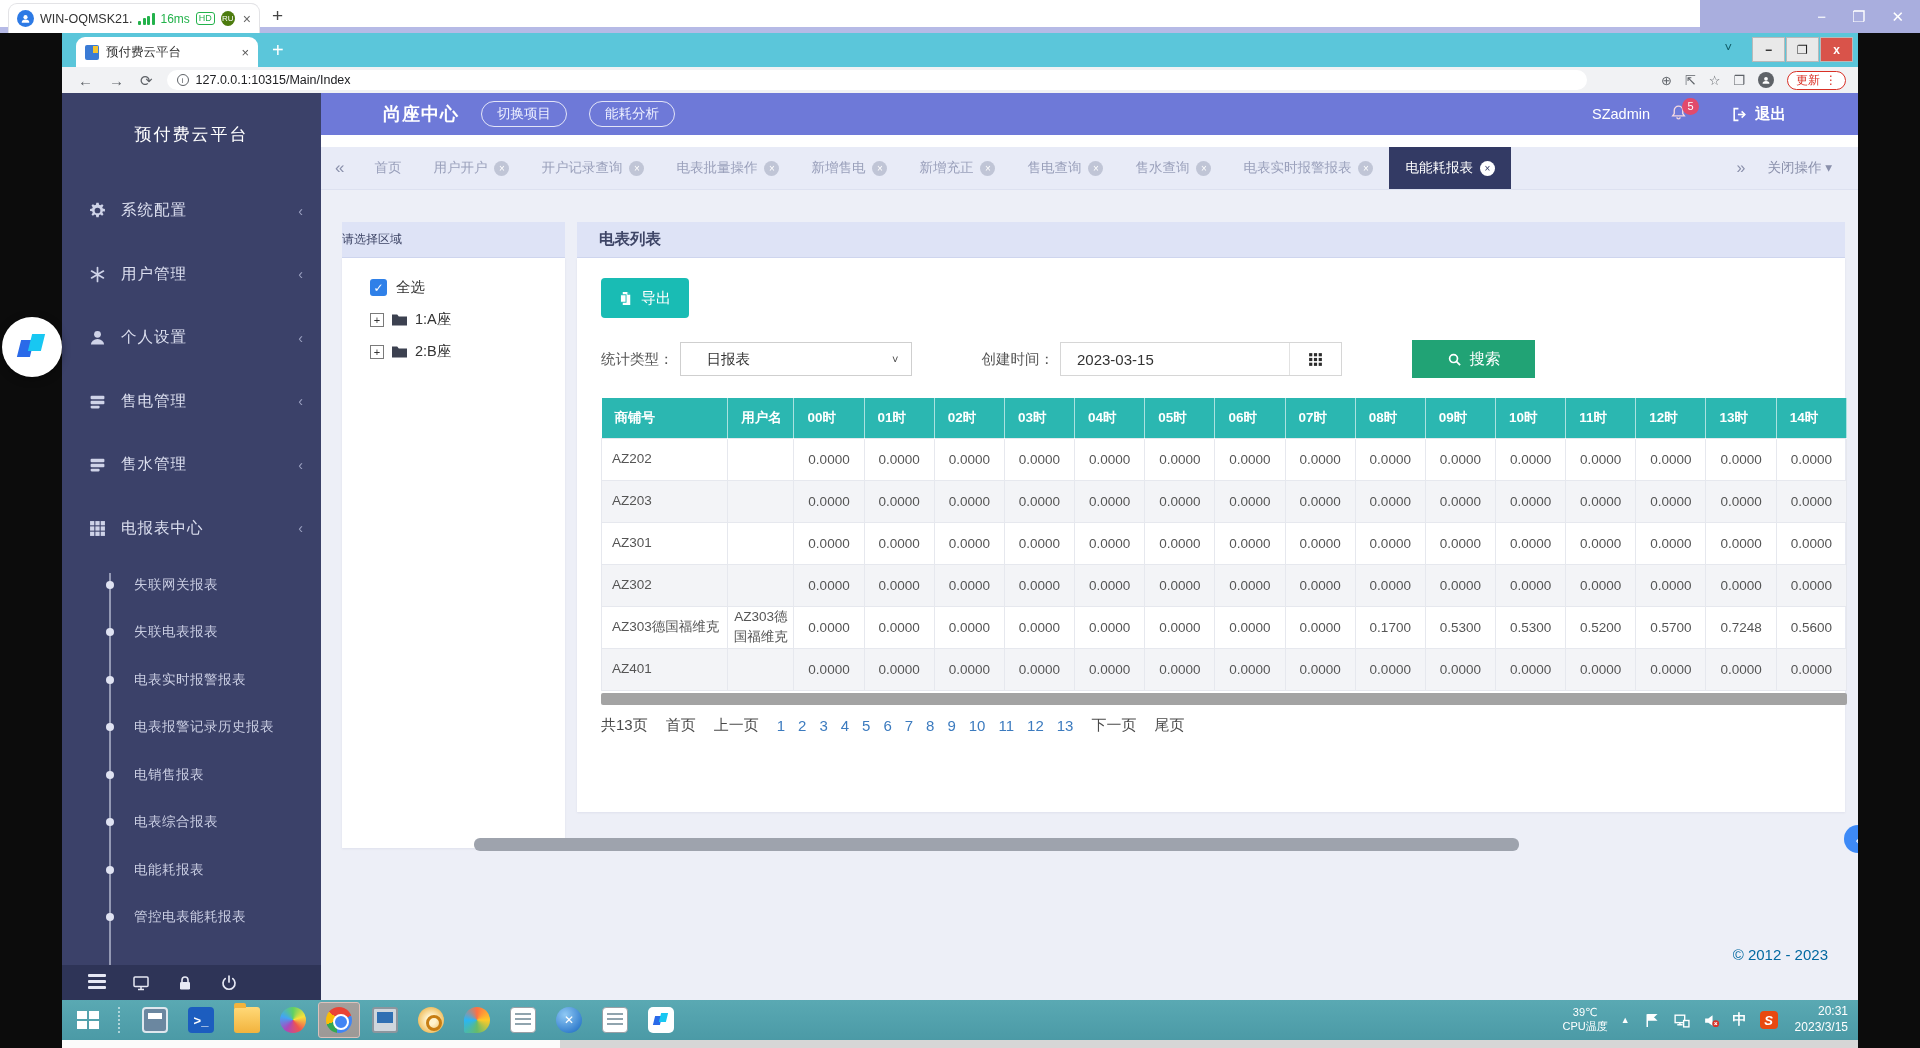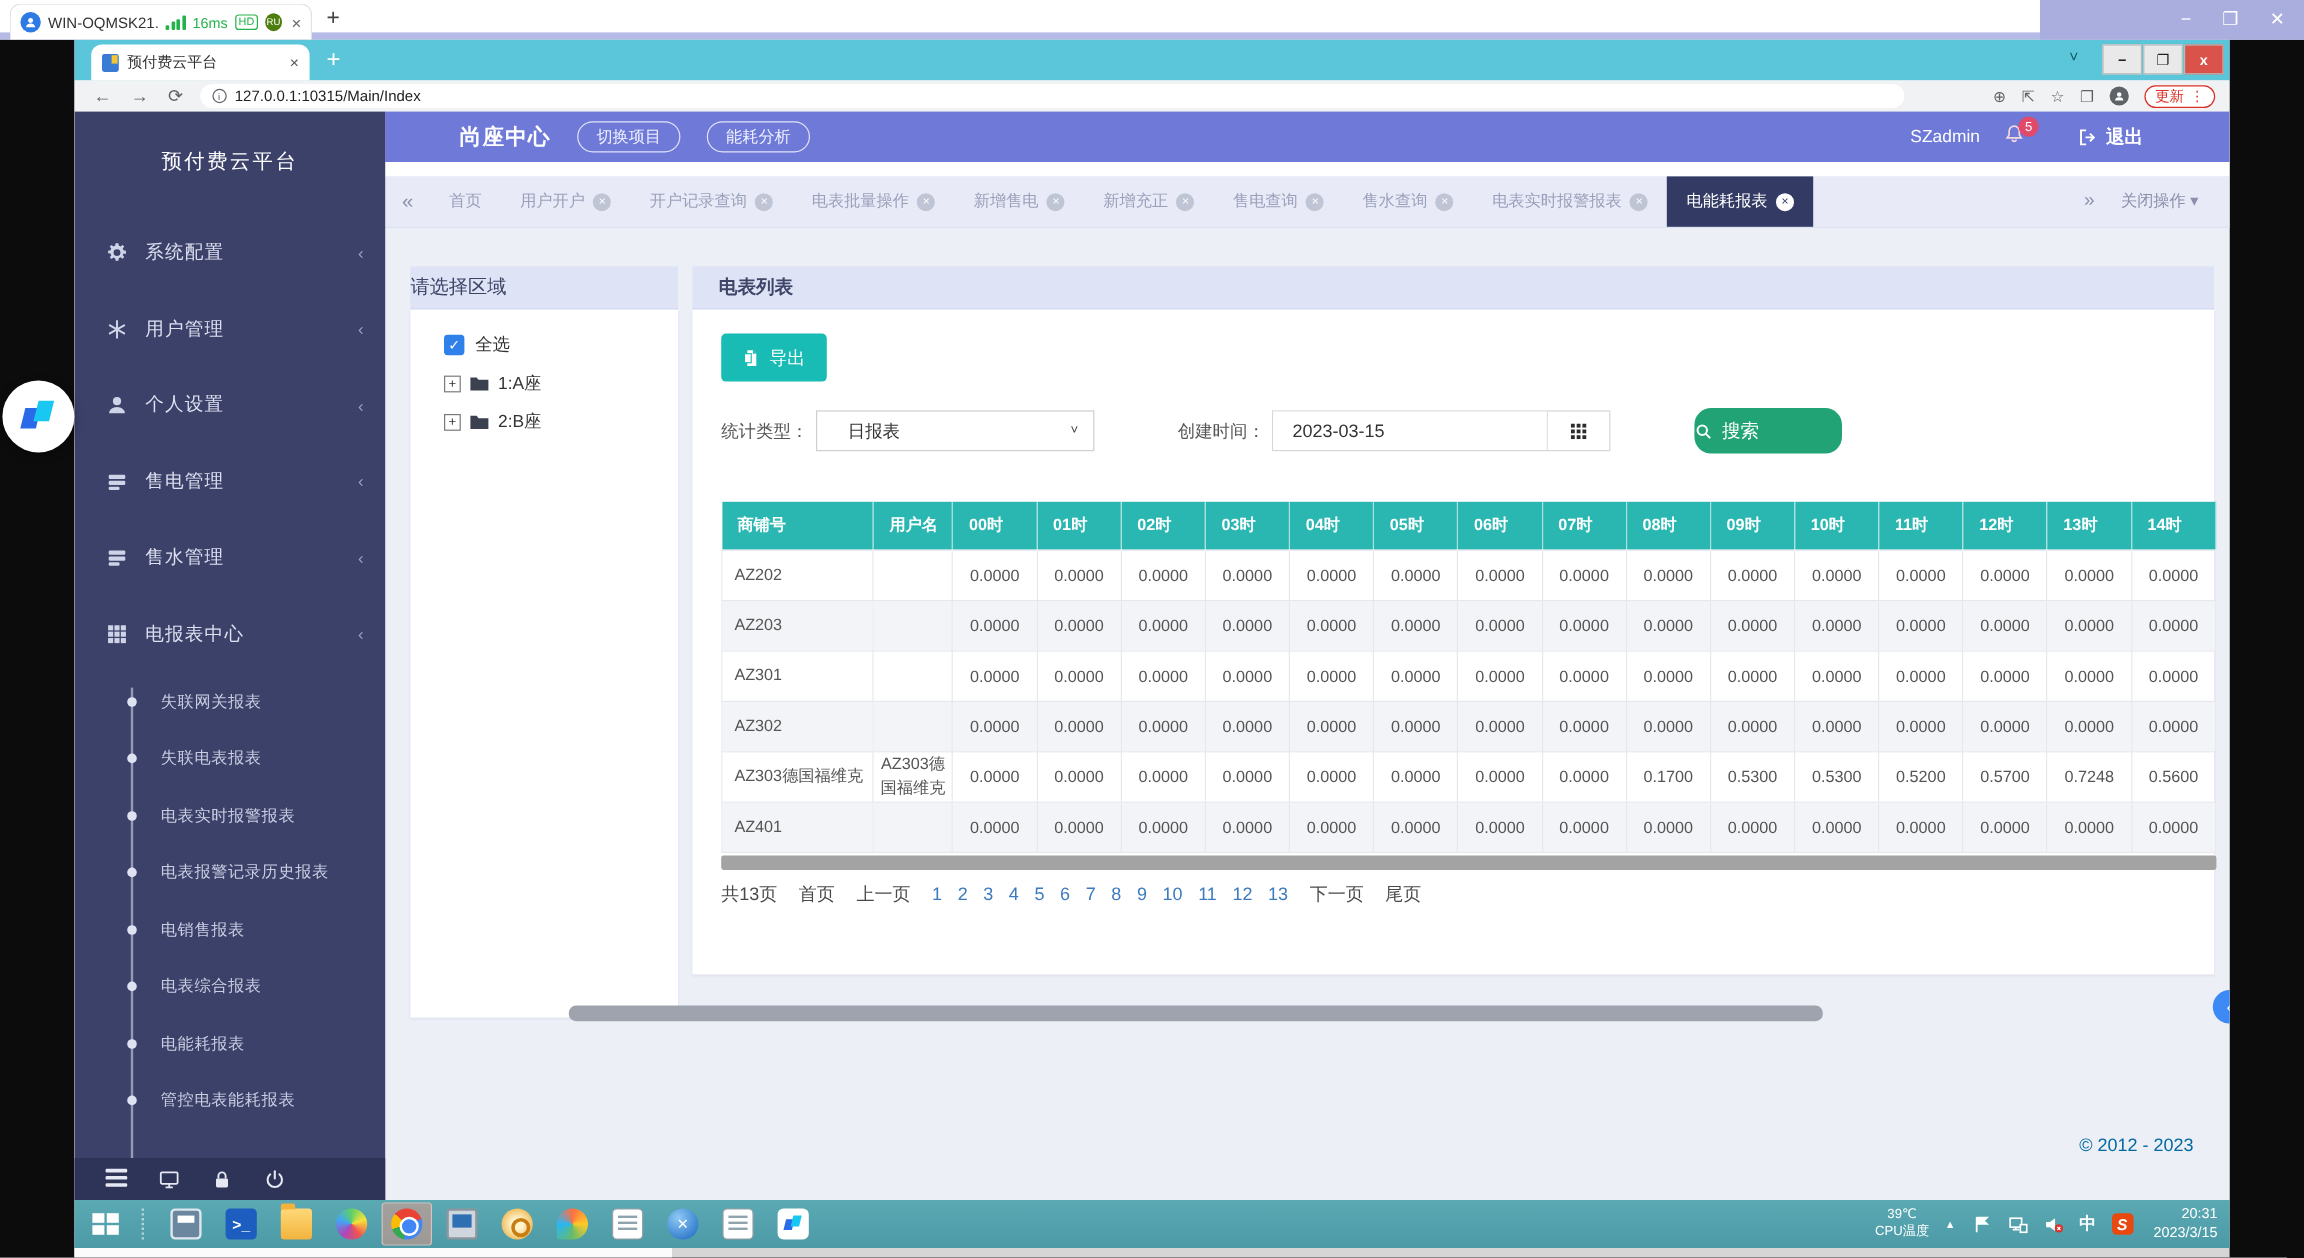--- a/index.html
+++ b/index.html
@@ -88,21 +88,21 @@
 .sb-lastdot{position:absolute;left:44px;top:876px;width:8px;height:8px;border-radius:50%;background:#dfe2f2}
 .sb-footer{position:absolute;left:0;top:872px;width:259px;height:35px;background:#2e3457;display:flex;align-items:center;color:#e6e8f4}
 .sb-footer .fic{margin-left:26px;width:18px;height:18px;cursor:pointer}
 .sb-footer .fic svg{width:100%;height:100%}
 .burger{display:flex;flex-direction:column;gap:3px;width:18px}
 .burger i{height:3px;background:#e6e8f4;border-radius:1px}
 
 .content{left:259px;top:97px;width:1537px;height:810px}
 .panel-hd{height:36px;background:#dee3f6;display:flex;align-items:center;color:#3e4566;border-bottom:1px solid #cfd6ef}
 .region-panel{left:21px;top:32px;width:223px;height:626px}
-.region-panel .panel-hd{font-size:16px;padding-left:0}
+.region-panel .panel-hd{font-size:12px;padding-left:0}
 .region-body{background:#fff;height:590px;padding:20px 0 0 28px;box-shadow:0 1px 2px rgba(60,70,120,.08)}
 .chk-row{display:flex;align-items:center;gap:9px;cursor:pointer}
 .chk{width:17px;height:17px;background:#2f80e8;border-radius:3px;color:#fff;font-size:12px;display:flex;align-items:center;justify-content:center}
 .chk-label{font-size:14.5px;color:#333}
 .tree-node{display:flex;align-items:center;gap:7px;margin-top:13px;cursor:pointer}
 .plusbox{width:14px;height:14px;border:1px solid #7a7a7a;background:#fff;color:#333;font-size:11px;line-height:12px;text-align:center}
 .folder{width:17px;height:14px;color:#3c4150}
 .folder svg{width:100%;height:100%}
 .tree-label{font-size:14.5px;color:#333}
 .meter-panel{left:256px;top:32px;width:1268px;height:590px}
@@ -111,25 +111,25 @@
 .export-btn{width:88px;height:40px;background:#19bcb4;border-radius:4px;color:#fff;display:flex;align-items:center;justify-content:center;gap:7px;font-size:15px;cursor:pointer}
 .export-btn svg{width:15px;height:15px}
 .filter-row{display:flex;align-items:center;margin-top:22px}
 .flabel{font-size:14.5px;color:#555}
 .fselect{width:232px;height:34px;border:1px solid #cfcfcf;background:#fff;margin-left:6px;display:flex;align-items:center;font-size:14.5px;color:#333;padding:0 12px 0 26px;cursor:pointer;position:relative}
 .fselect .sv-chev{position:absolute;right:12px;color:#444;font-size:11px}
 .fdate-wrap{display:flex;margin-left:6px;height:34px;border:1px solid #d6d6d6;background:#fff}
 .fdate{width:228px;height:32px;border:none;outline:none;font-size:15px;color:#333;padding-left:16px;font-family:inherit}
 .fgrid{width:52px;display:flex;align-items:center;justify-content:center;border-left:1px solid #e2e2e2;cursor:pointer;color:#2b2b2b}
 .fgrid svg{width:17px;height:17px}
-.search-btn{width:123px;height:38px;background:#21a375;border-radius:14px;color:#fff;display:flex;align-items:center;gap:8px;font-size:15.5px;cursor:pointer;margin-left:70px}
+.search-btn{width:123px;height:38px;background:#21a375;border-radius:0;color:#fff;display:flex;align-items:center;justify-content:center;gap:8px;font-size:15.5px;cursor:pointer;margin-left:70px}
 .search-btn svg{width:15px;height:15px}
 .dt2{margin-left:70px}
 
-.tbl-wrap{margin-top:40px;width:1246px;overflow:hidden}
+.tbl-wrap{margin-top:20px;width:1246px;overflow:hidden}
 table{border-collapse:collapse;table-layout:fixed}
 th{background:#2bb7b1;color:#fff;font-size:13.5px;font-weight:700;height:40px;text-align:left;padding-left:13px;border-right:1px solid rgba(255,255,255,.6);white-space:nowrap}
 td{border:1px solid #e6e8ee;font-size:13.5px;color:#555;height:42px;text-align:center;overflow:hidden}
 td.shop{text-align:left;padding-left:10px;word-break:break-all;line-height:1.45}
 td.user{word-break:break-all;line-height:1.45;padding:0 3px}
 tr.zebra td{background:#f3f4f7}
 .tbl-scroll{margin-top:2px;width:1246px;height:12px;background:#a3a3a3;border-radius:2px;cursor:pointer}
 .pagi{display:flex;align-items:center;margin-top:11px;font-size:15px;color:#4a4a4a;gap:18px}
 .pagi .pnums{display:flex;gap:13px}
 .pagi .pnum{color:#3c7bbf;cursor:pointer}

